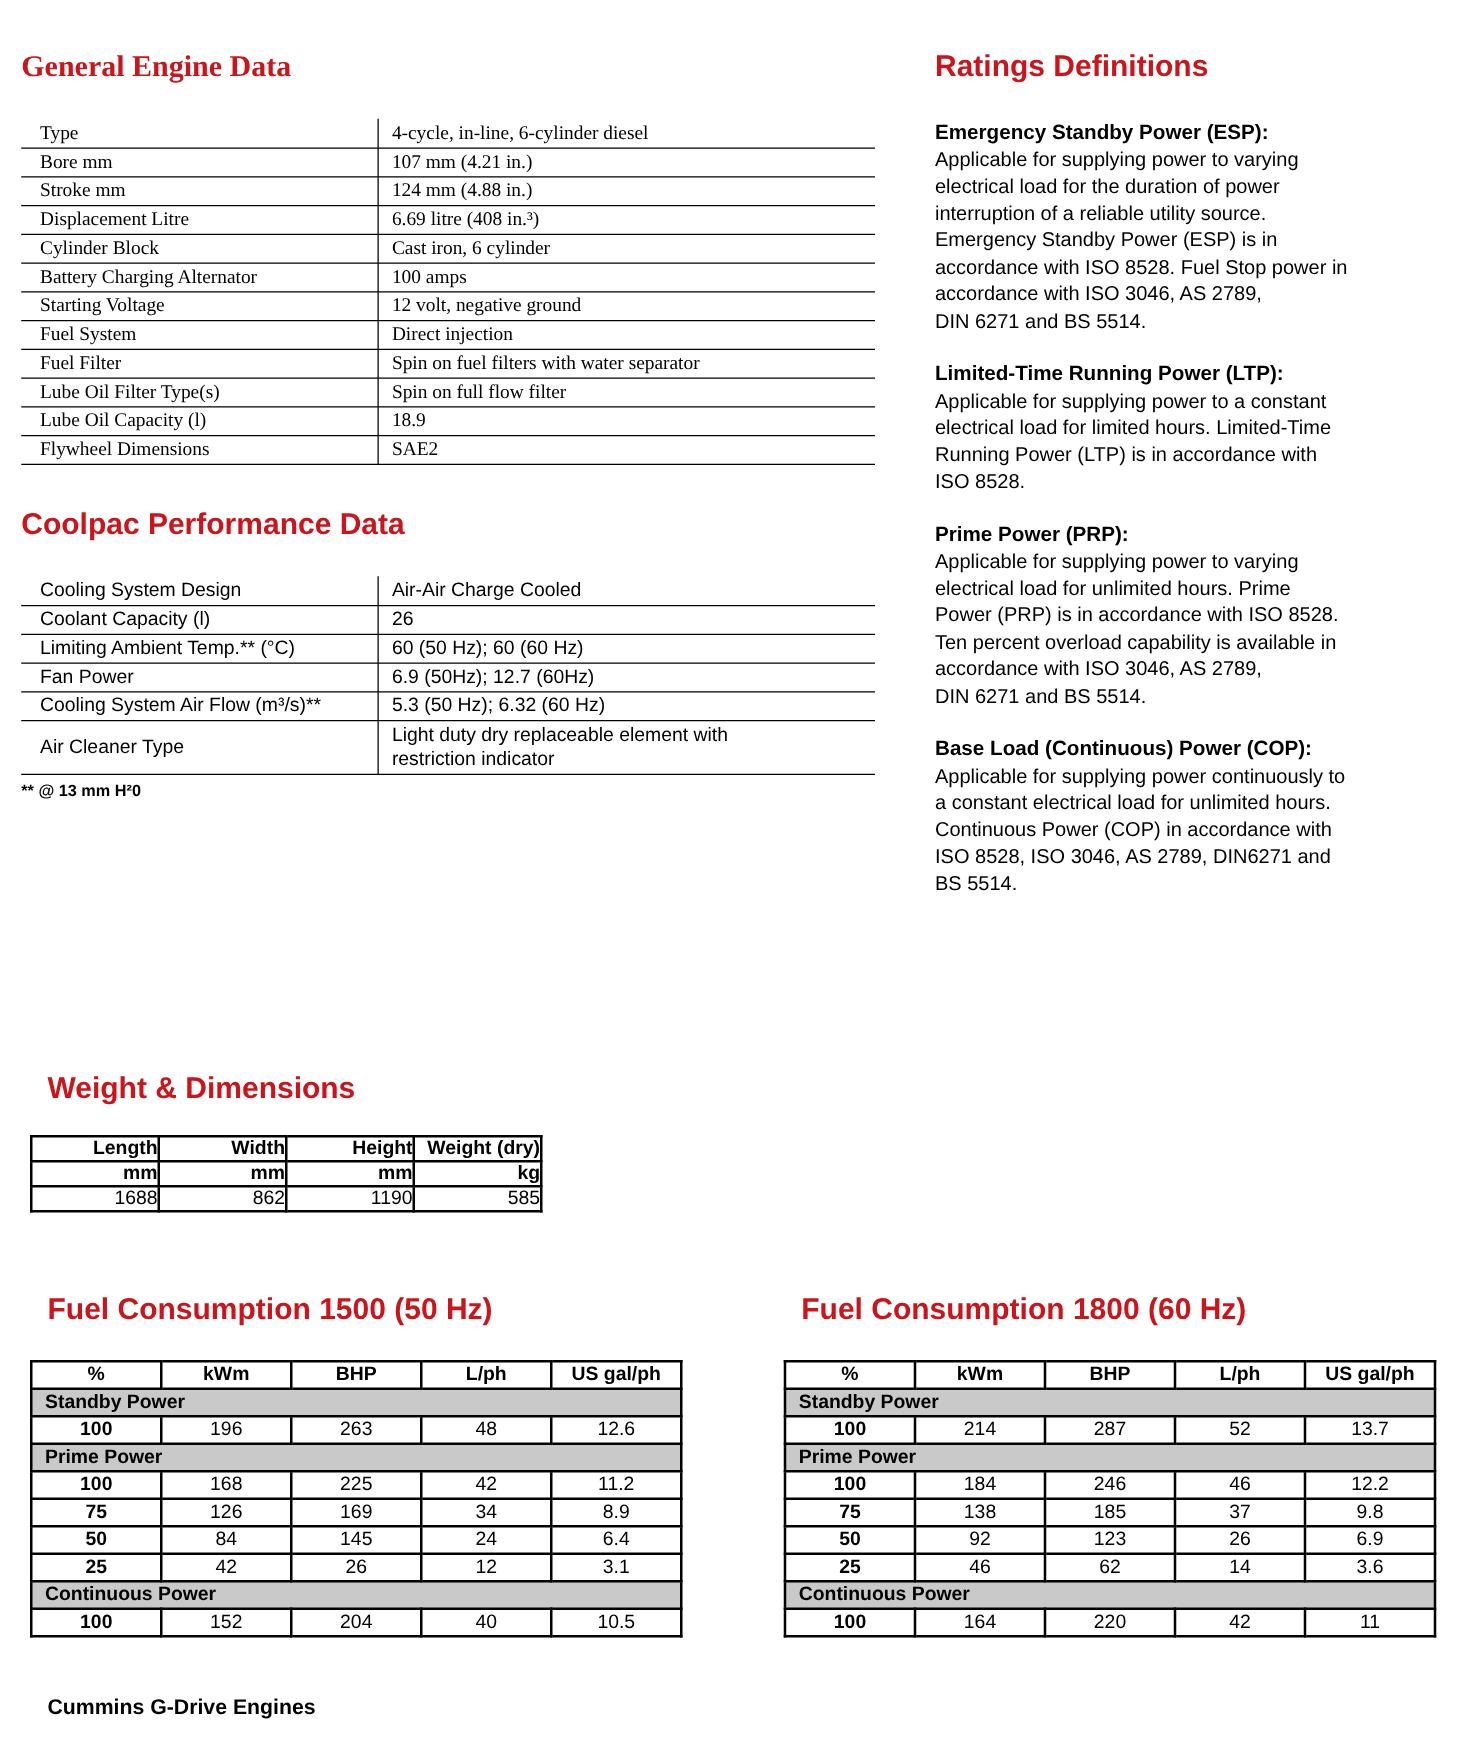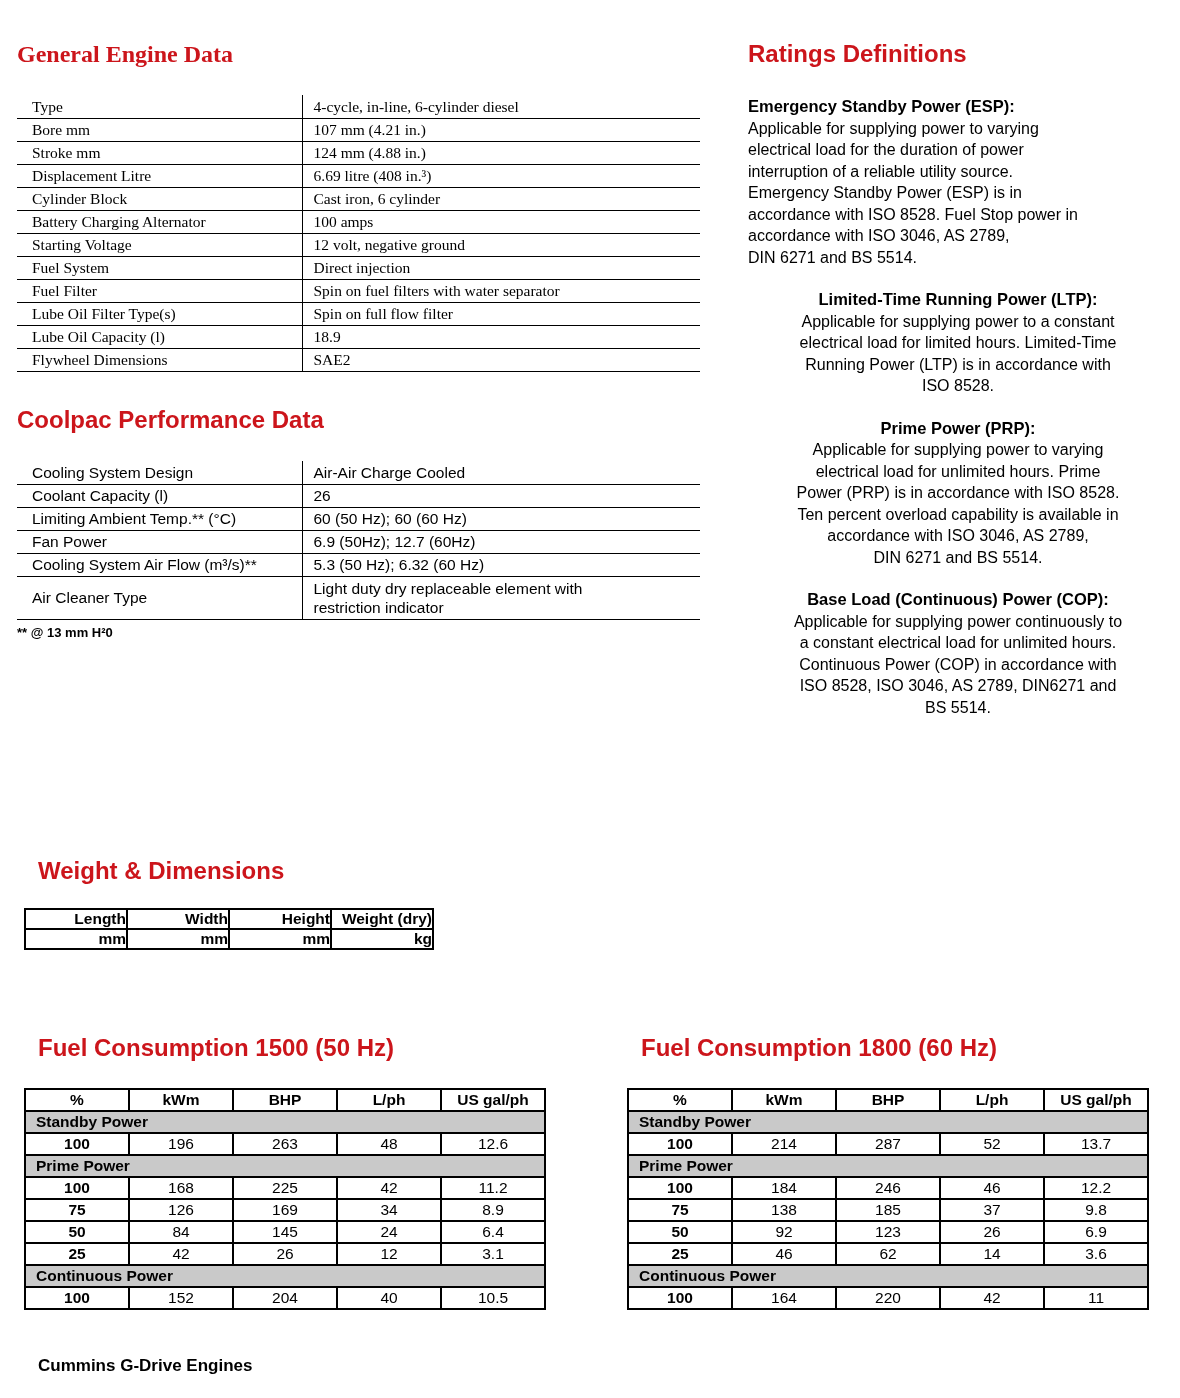--- a/index.html
+++ b/index.html
@@ -53,21 +53,21 @@
   .footnote {
     font-size: 13px;
     font-weight: bold;
     margin-top: 5px;
     padding-left: 0;
   }
 
   
   .ratings { width: 420px; }
   .ratings .sec-title { margin-bottom: 28px; }
-  .rsec + .rsec { margin-top: 21px; text-align: center; }
+  .rsec + .rsec { margin-top: 21px; }
   .rhead { font-size: 16.5px; font-weight: bold; line-height: 21.5px; }
   .rbody { font-size: 16px; line-height: 21.5px; white-space: pre-line; }
 
   
   .dim-table {
     border-collapse: collapse;
     table-layout: fixed;
     font-size: 15.5px;
     text-align: center;
     border: 2px solid var(--rule);
@@ -262,20 +262,26 @@
       <td>Width</td>
       <td>Height</td>
       <td>Weight (dry)</td>
     </tr>
     <tr class="b">
       <td>mm</td>
       <td>mm</td>
       <td>mm</td>
       <td>kg</td>
     </tr>
+    <tr>
+      <td>1688</td>
+      <td>862</td>
+      <td>1190</td>
+      <td>585</td>
+    </tr>
   </tbody>
     </table>
 </section>
 
 <section class="block" id="fuel50">
   <h2 class="sec-title">Fuel Consumption 1500 (50 Hz)</h2>
   <table class="fuel-table">
     <tbody>
         <tr>
       <td class="hdr">%</td>

